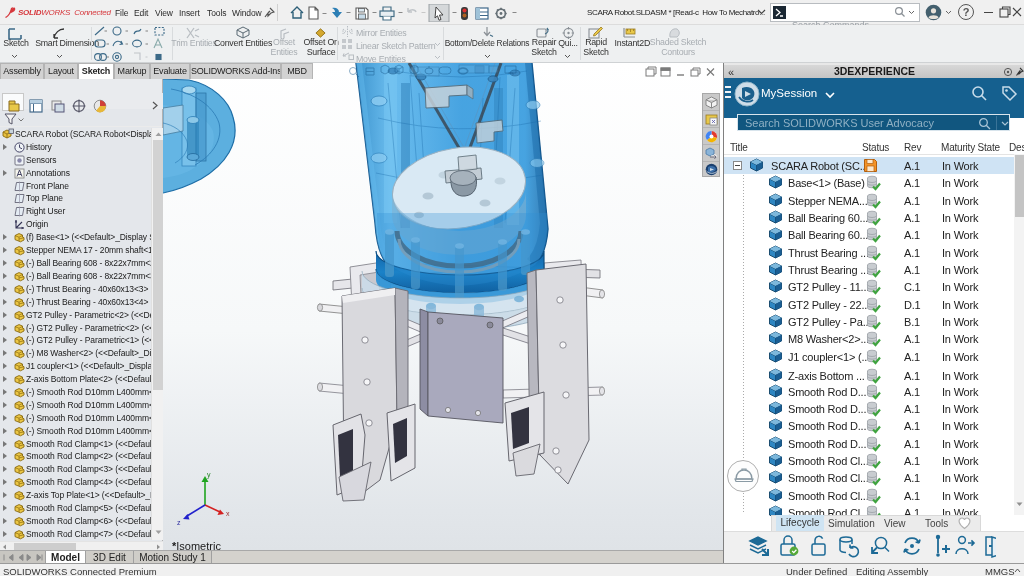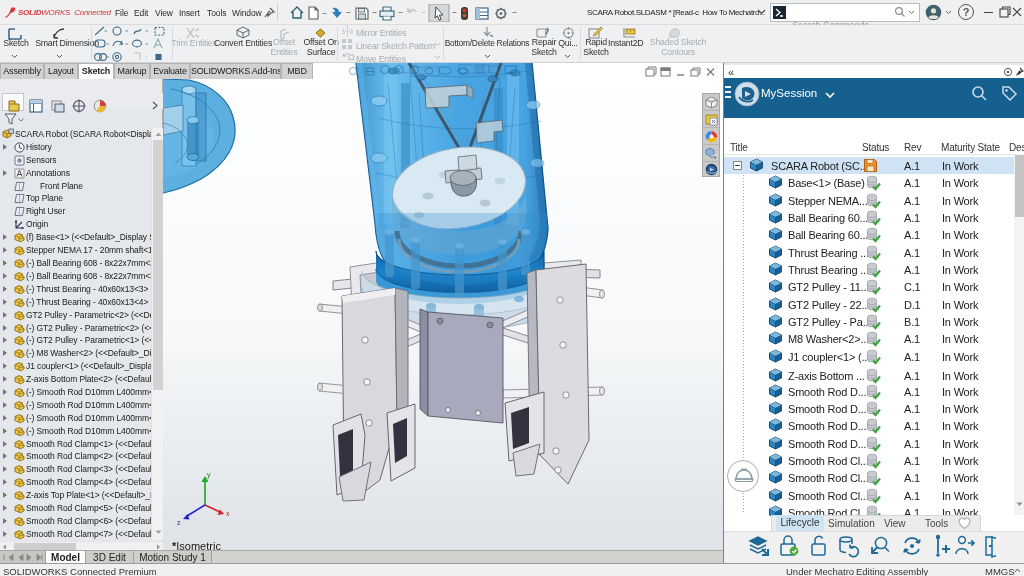--- a/index.html
+++ b/index.html
@@ -258,21 +258,21 @@
       <rect x="1" y="3" width="10" height="9" fill="none" stroke="#8a9096" stroke-width="1.1"></rect>
       <path d="M6 8 L13 1 L14.5 2.5 L7.5 9.5 L5.5 10 Z" fill="#e8c84a" stroke="#9a7a20" stroke-width="0.8"></path>
     </svg>
   <div class="abs rlbl" style="left:580px;top:13px;width:32px;text-align:center;line-height:9.5px">Rapid<br>Sketch</div>
 
   <svg class="abs" style="left:622px;top:1px" width="15" height="13" viewBox="0 0 15 13">
       <path d="M2 11 L13 11 M2 11 L2 2" stroke="#8a9096" stroke-width="1.2" fill="none"></path>
       <rect x="4" y="3" width="9" height="5" fill="#e8c84a" stroke="#9a7a20" stroke-width="0.8"></rect>
       <path d="M5.5 3 l0 2 M8.5 3 l0 3 M11.5 3 l0 2" stroke="#9a7a20" stroke-width="0.8"></path>
     </svg>
-  <div class="abs rlbl" style="left:608px;top:13px;width:42px;text-align:left">Instant2D</div>
+  <div class="abs rlbl" style="left:608px;top:13px;width:42px;text-align:right">Instant2D</div>
 
   <svg class="abs" style="left:668px;top:2px" width="13" height="12" viewBox="0 0 13 12">
       <path d="M2 10 C1 4 5 1 9 2 C12 4 12 8 9 10 Z" fill="#d8dbde" stroke="#b8bdc2" stroke-width="1"></path>
     </svg>
   <div class="abs rlbl rgray" style="left:648px;top:13px;width:60px;text-align:center;line-height:9.5px">Shaded Sketch<br>Contours</div>
 </div>
 
 <div class="abs" id="tabrow">
   <div class="tab" style="left:0;width:44px">Assembly</div>
   <div class="tab" style="left:44px;width:34px">Layout</div>
@@ -603,21 +603,21 @@
           <rect x="1" y="1" width="9" height="9" fill="#f6f6ee" stroke="#888" stroke-width="0.9"></rect>
           <path d="M3 8.5 L5.5 2 L8 8.5 M4 6.5 L7 6.5" stroke="#446" stroke-width="1" fill="none"></path>
         </svg>
         <span class="tx" style="left:26px">Annotations</span>
       </div>
 <div class="treerow" style="top:52px">
         <svg class="abs" style="left:14px;top:1px" width="11" height="11" viewBox="0 0 11 11">
           <path d="M2.5 1.5 L10 1.5 L8.5 9.5 L1 9.5 Z" fill="#e4ecf4" stroke="#667" stroke-width="0.9"></path>
           <path d="M5.5 0.5 l0 10" stroke="#99a" stroke-width="0.7"></path>
         </svg>
-        <span class="tx" style="left:40px">Front Plane</span>
+        <span class="tx" style="left:26px">Front Plane</span>
       </div>
 <div class="treerow" style="top:64px">
         <svg class="abs" style="left:14px;top:1px" width="11" height="11" viewBox="0 0 11 11">
           <path d="M2.5 1.5 L10 1.5 L8.5 9.5 L1 9.5 Z" fill="#e4ecf4" stroke="#667" stroke-width="0.9"></path>
           <path d="M5.5 0.5 l0 10" stroke="#99a" stroke-width="0.7"></path>
         </svg>
         <span class="tx" style="left:26px">Top Plane</span>
       </div>
 <div class="treerow" style="top:77px">
         <svg class="abs" style="left:14px;top:1px" width="11" height="11" viewBox="0 0 11 11">
@@ -858,30 +858,31 @@
         <path d="M35 0.5 l0 6 l4 -3 Z M40 0.5 l0 6"></path>
       </g>
     </svg>
   <div class="btab" style="left:46px;width:40px;background:#fff;font-weight:bold">Model</div>
   <div class="btab" style="left:86px;width:48px">3D Edit</div>
   <div class="btab" style="left:134px;width:78px">Motion Study 1</div>
 </div>
 
 <div class="abs" id="statusbar">
   <div class="abs" style="left:3px;top:1.5px;font-size:9.5px">SOLIDWORKS Connected Premium</div>
-  <div class="abs" style="left:786px;top:1.5px;font-size:9.5px">Under Mechatro</div>
+  <div class="abs" style="left:786px;top:1.5px;font-size:9.5px">Under Defined</div>
   <div class="abs" style="left:856px;top:1.5px;font-size:9.5px">Editing Assembly</div>
   <div class="abs" style="left:985px;top:1.5px;font-size:9.5px">MMGS</div>
   <svg class="abs" style="left:1014px;top:4px" width="7" height="5" viewBox="0 0 7 5">
       <path d="M1 4 L3.5 1 L6 4" stroke="#555" stroke-width="1" fill="none"></path>
     </svg>
 </div>
 
 <div class="abs" id="rightpanel">
   <div class="abs" style="left:0;top:0;width:301px;height:2px;background:#e8e8e8"></div>
+  <div class="abs" id="rp-title">3DEXPERIENCE</div>
   <div class="abs" style="left:4px;top:3px;font-size:11px;color:#333">«</div>
   <svg class="abs" style="left:279px;top:4px" width="10" height="10" viewBox="0 0 10 10">
       <circle cx="5" cy="5" r="3.6" fill="none" stroke="#555" stroke-width="1"></circle>
       <circle cx="5" cy="5" r="1.2" fill="#555"></circle>
     </svg>
   <svg class="abs" style="left:291px;top:4px" width="9" height="10" viewBox="0 0 9 10">
       <path d="M5 1 L8 4 L6 5 L4 7 L4 5 L1.5 8.5 M4 5 L5.5 3.5" stroke="#333" stroke-width="1.1" fill="none"></path>
     </svg>
   <div class="abs" id="rp-blue" style="height:40px">
     <div class="abs" style="left:1px;top:8px;width:6px;height:2.4px;background:#f0f4f8"></div>
@@ -900,20 +901,31 @@
         <path d="M1 1 L5 5 L9 1" stroke="#fff" stroke-width="1.6" fill="none"></path>
       </svg>
     <svg class="abs" style="left:247px;top:7px" width="17" height="17" viewBox="0 0 17 17">
         <circle cx="7" cy="7" r="5" stroke="#c8dcea" stroke-width="1.6" fill="none"></circle>
         <path d="M10.5 10.5 L15 15" stroke="#c8dcea" stroke-width="1.6"></path>
       </svg>
     <svg class="abs" style="left:277px;top:7px" width="17" height="17" viewBox="0 0 17 17">
         <path d="M2 2 L8 2 L15 9 L9 15 L2 8 Z" fill="none" stroke="#c8dcea" stroke-width="1.5"></path>
         <circle cx="5.5" cy="5.5" r="1.3" fill="#c8dcea"></circle>
       </svg>
+    <div class="abs" style="left:13px;top:36px;width:273px;height:17px;background:#11567f;border:1px solid #d8e4ec">
+      <div class="abs" style="left:7px;top:2px;font-size:11px;color:#8fb0c4">Search SOLIDWORKS User Advocacy</div>
+      <svg class="abs" style="left:240px;top:2px" width="13" height="13" viewBox="0 0 13 13">
+          <circle cx="5.5" cy="5.5" r="3.8" stroke="#a8c4d6" stroke-width="1.3" fill="none"></circle>
+          <path d="M8.2 8.2 L12 12" stroke="#a8c4d6" stroke-width="1.3"></path>
+        </svg>
+      <div class="abs" style="left:258px;top:1px;width:1px;height:14px;background:#3a7498"></div>
+      <svg class="abs" style="left:263px;top:6px" width="8" height="6" viewBox="0 0 8 6">
+          <path d="M1 1 L4 4 L7 1" stroke="#a8c4d6" stroke-width="1.2" fill="none"></path>
+        </svg>
+    </div>
   </div>
   <div class="abs hrow" style="left:6px;top:79px">Title</div>
   <div class="abs hrow" style="left:138px;top:79px">Status</div>
   <div class="abs hrow" style="left:180px;top:79px">Rev</div>
   <div class="abs hrow" style="left:217px;top:79px">Maturity State</div>
   <div class="abs hrow" style="left:285px;top:79px">Des</div>
   <div class="abs" style="left:0;top:91px;width:301px;height:1px;background:#e4e4e4"></div>
   <div class="abs" style="left:19px;top:103px;width:1px;height:347px;background:repeating-linear-gradient(#aaa 0 1px,transparent 1px 3px)"></div>
 <div class="rrow" style="top:94px">
       <div class="abs" style="left:0;top:0;width:290px;height:17px;background:#cfe3f4"></div>

